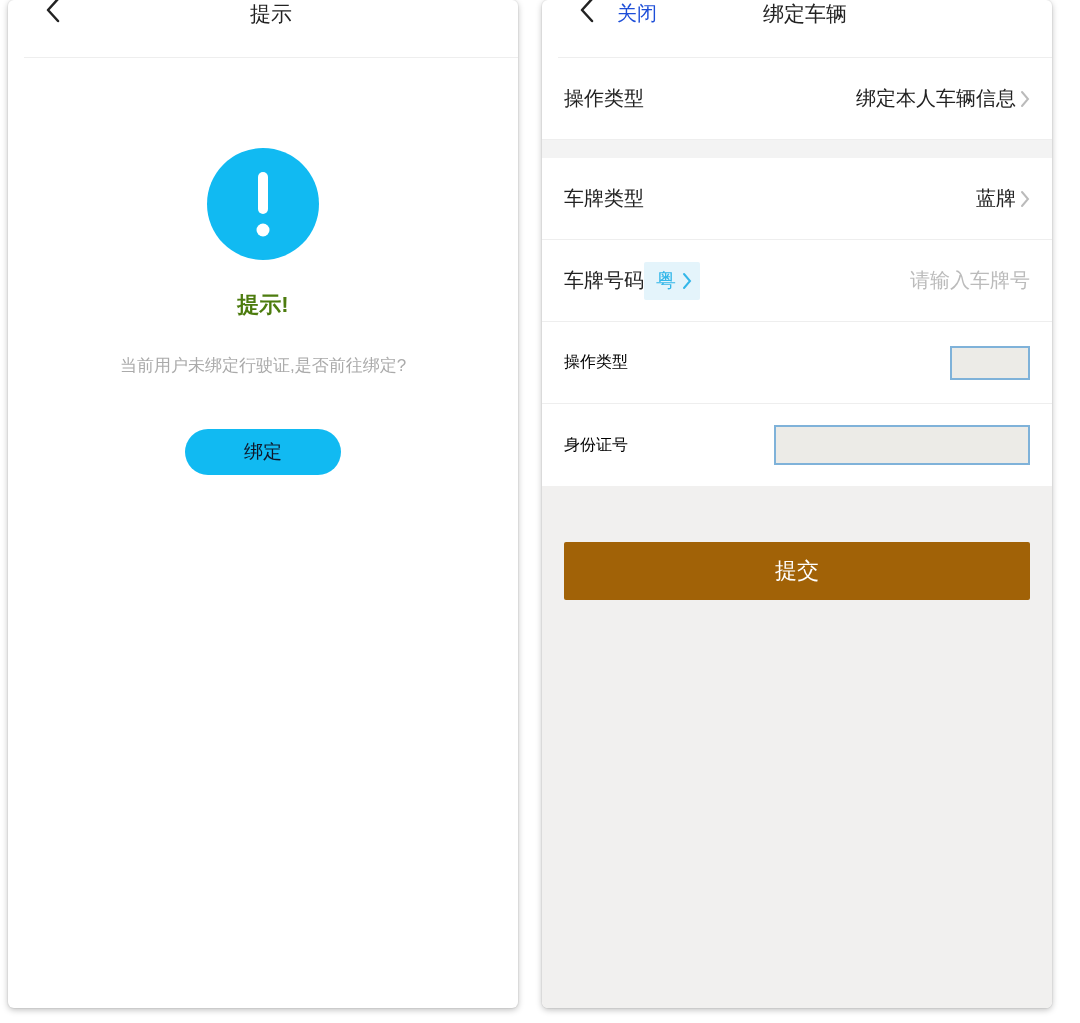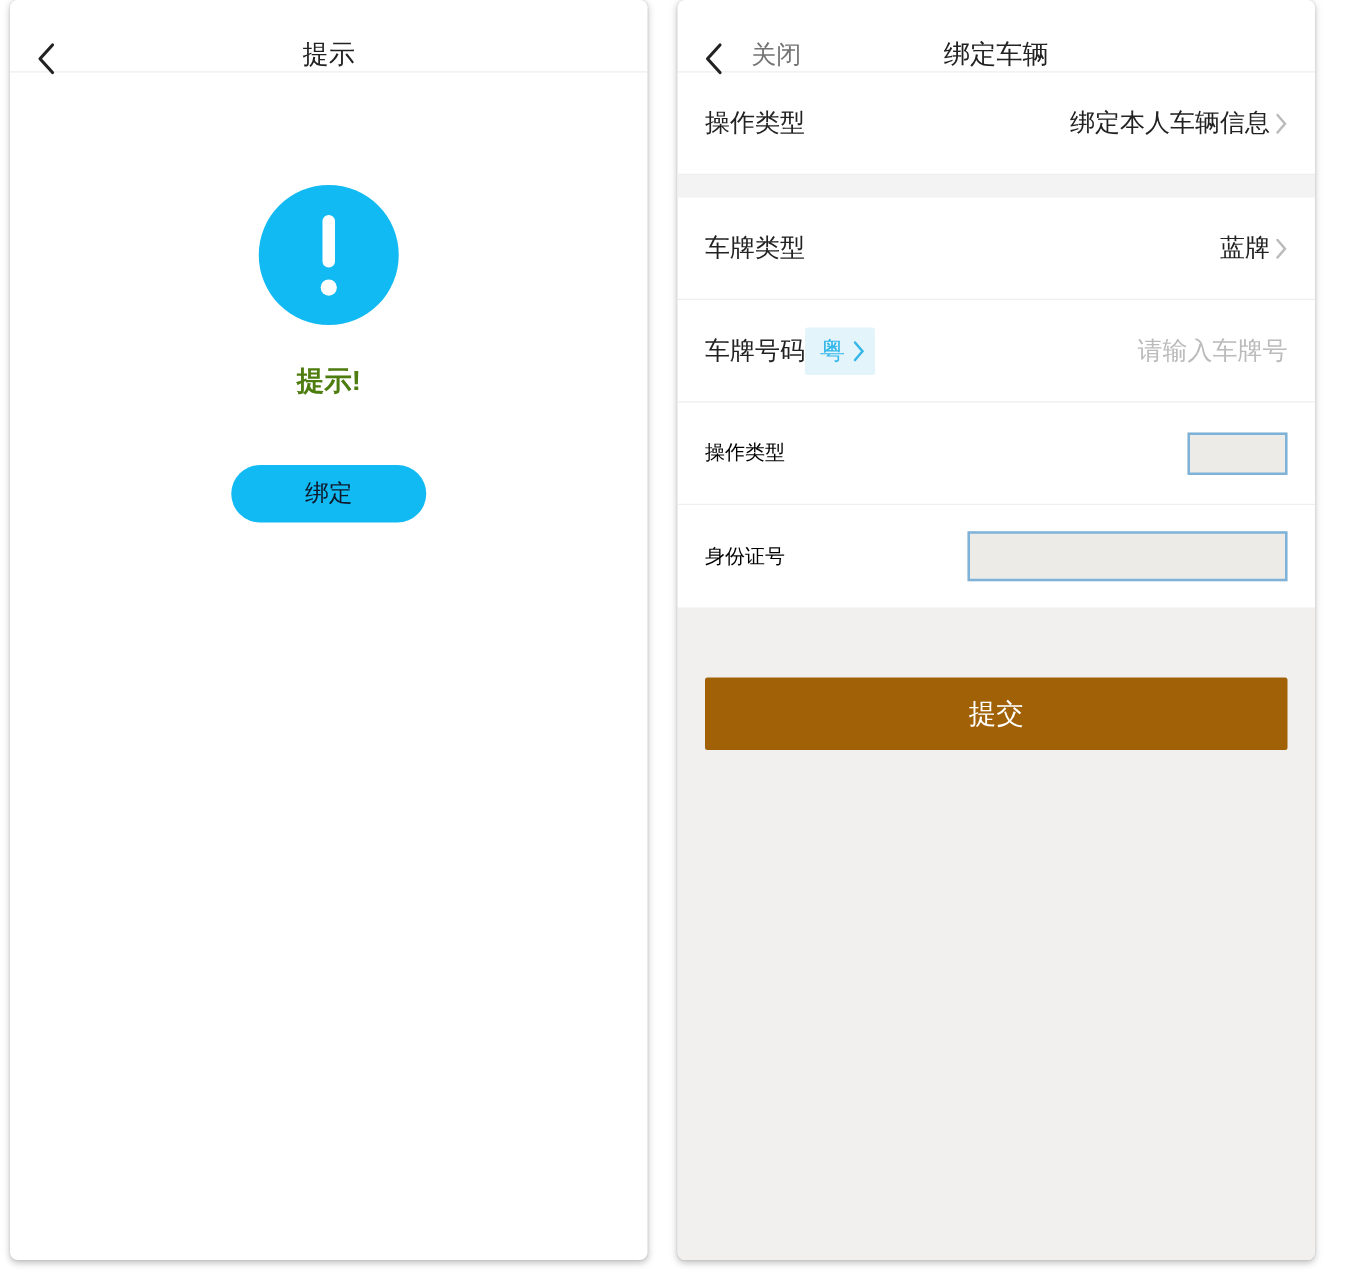--- a/index.html
+++ b/index.html
@@ -23,33 +23,34 @@
     box-shadow: 0 2px 6px rgba(0,0,0,0.25), 0 0 0 1px rgba(0,0,0,0.04);
     overflow: hidden;
     display: flex;
     flex-direction: column;
   }
 
   
   .navbar {
     height: 58px;
     display: flex;
-    align-items: flex-end;
+    align-items: flex-start;
     border-bottom: 1px solid #eee;
     position: relative;
     padding: 0 19px;
+    margin-left: 16px;
   }
   .nav-back {
     width: 20px; height: 20px;
     display: flex; align-items: center; justify-content: center;
     color: #222;
   }
   .nav-close {
     font-size: 20px;
-    color: #737373;
+    color: #1d4ed8;
     margin-left: 20px;
   }
   .nav-title {
     position: absolute;
     left: 0; right: 0;
     text-align: center;
     font-size: 21px;
     color: #222;
     font-weight: 400;
     pointer-events: none;
@@ -197,20 +198,21 @@
     </div>
 
     <div class="prompt-area">
       <div class="alert-circle">
         <svg width="30" height="72" viewBox="0 0 30 72">
           <rect x="10" y="4" width="10" height="42" rx="5" fill="#fff"></rect>
           <circle cx="15" cy="62" r="6.5" fill="#fff"></circle>
         </svg>
       </div>
       <div class="prompt-title">提示!</div>
+      <div class="prompt-sub">当前用户未绑定行驶证,是否前往绑定?</div>
       <button class="primary-btn">绑定</button>
     </div>
   </div>
 
   <div class="phone">
     <div class="navbar">
       <span class="nav-back">
         <svg width="16" height="26" viewBox="0 0 16 26" fill="none">
           <polyline points="13,2 3,13 13,24" stroke="#222" stroke-width="2.5" fill="none" stroke-linecap="round" stroke-linejoin="round"></polyline>
         </svg>

